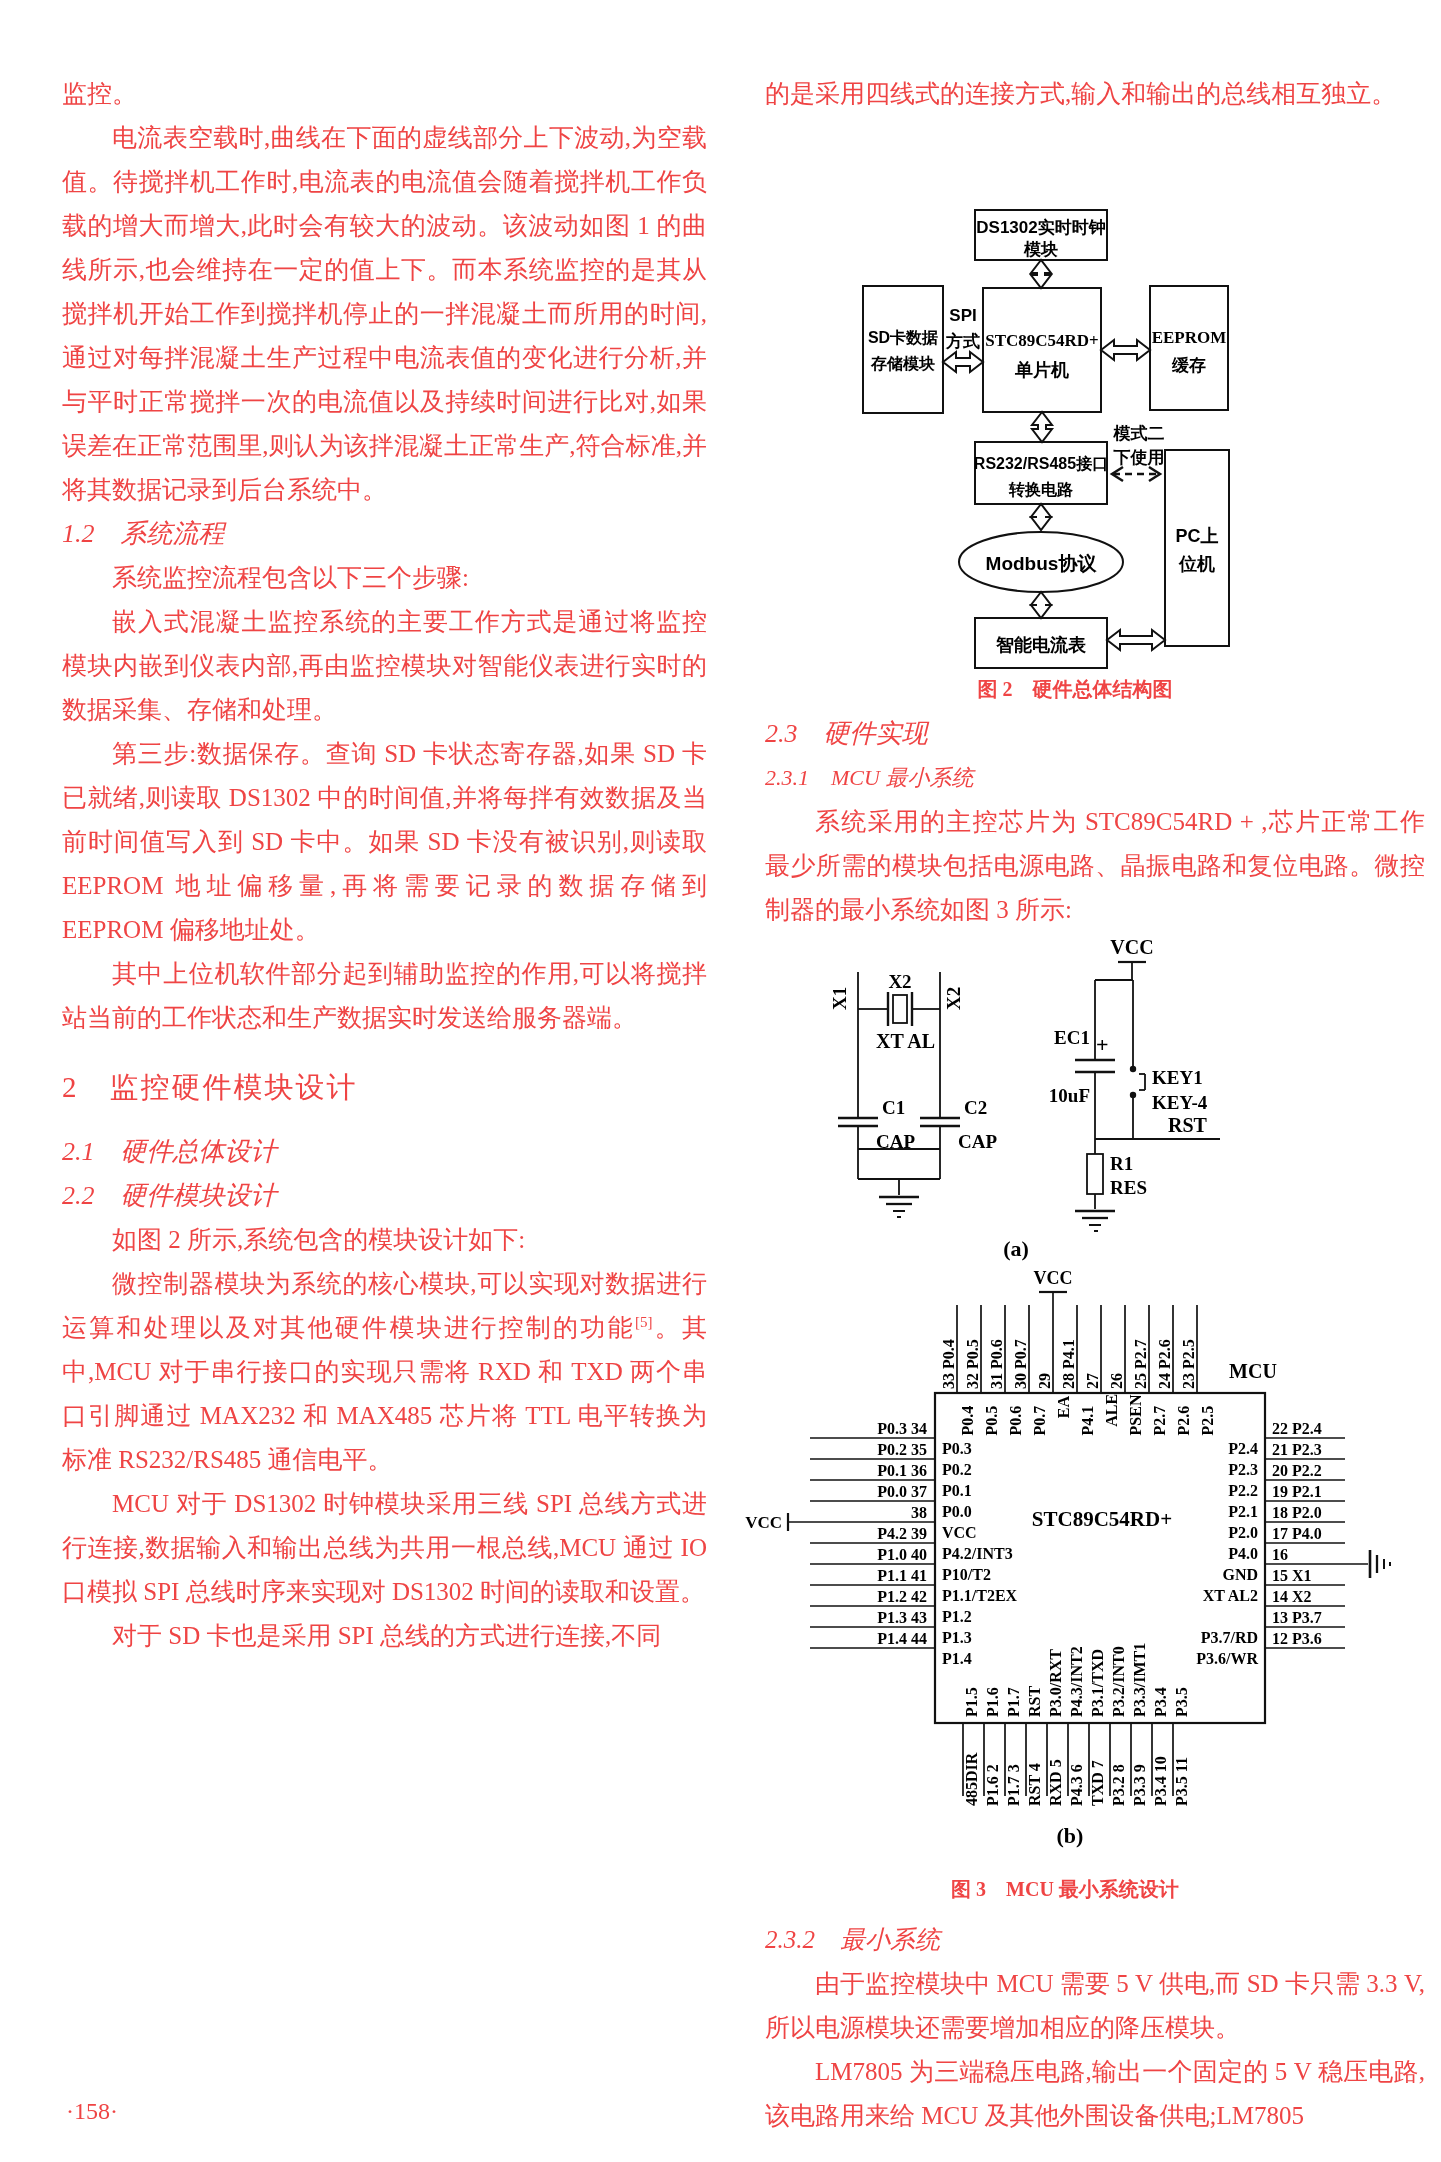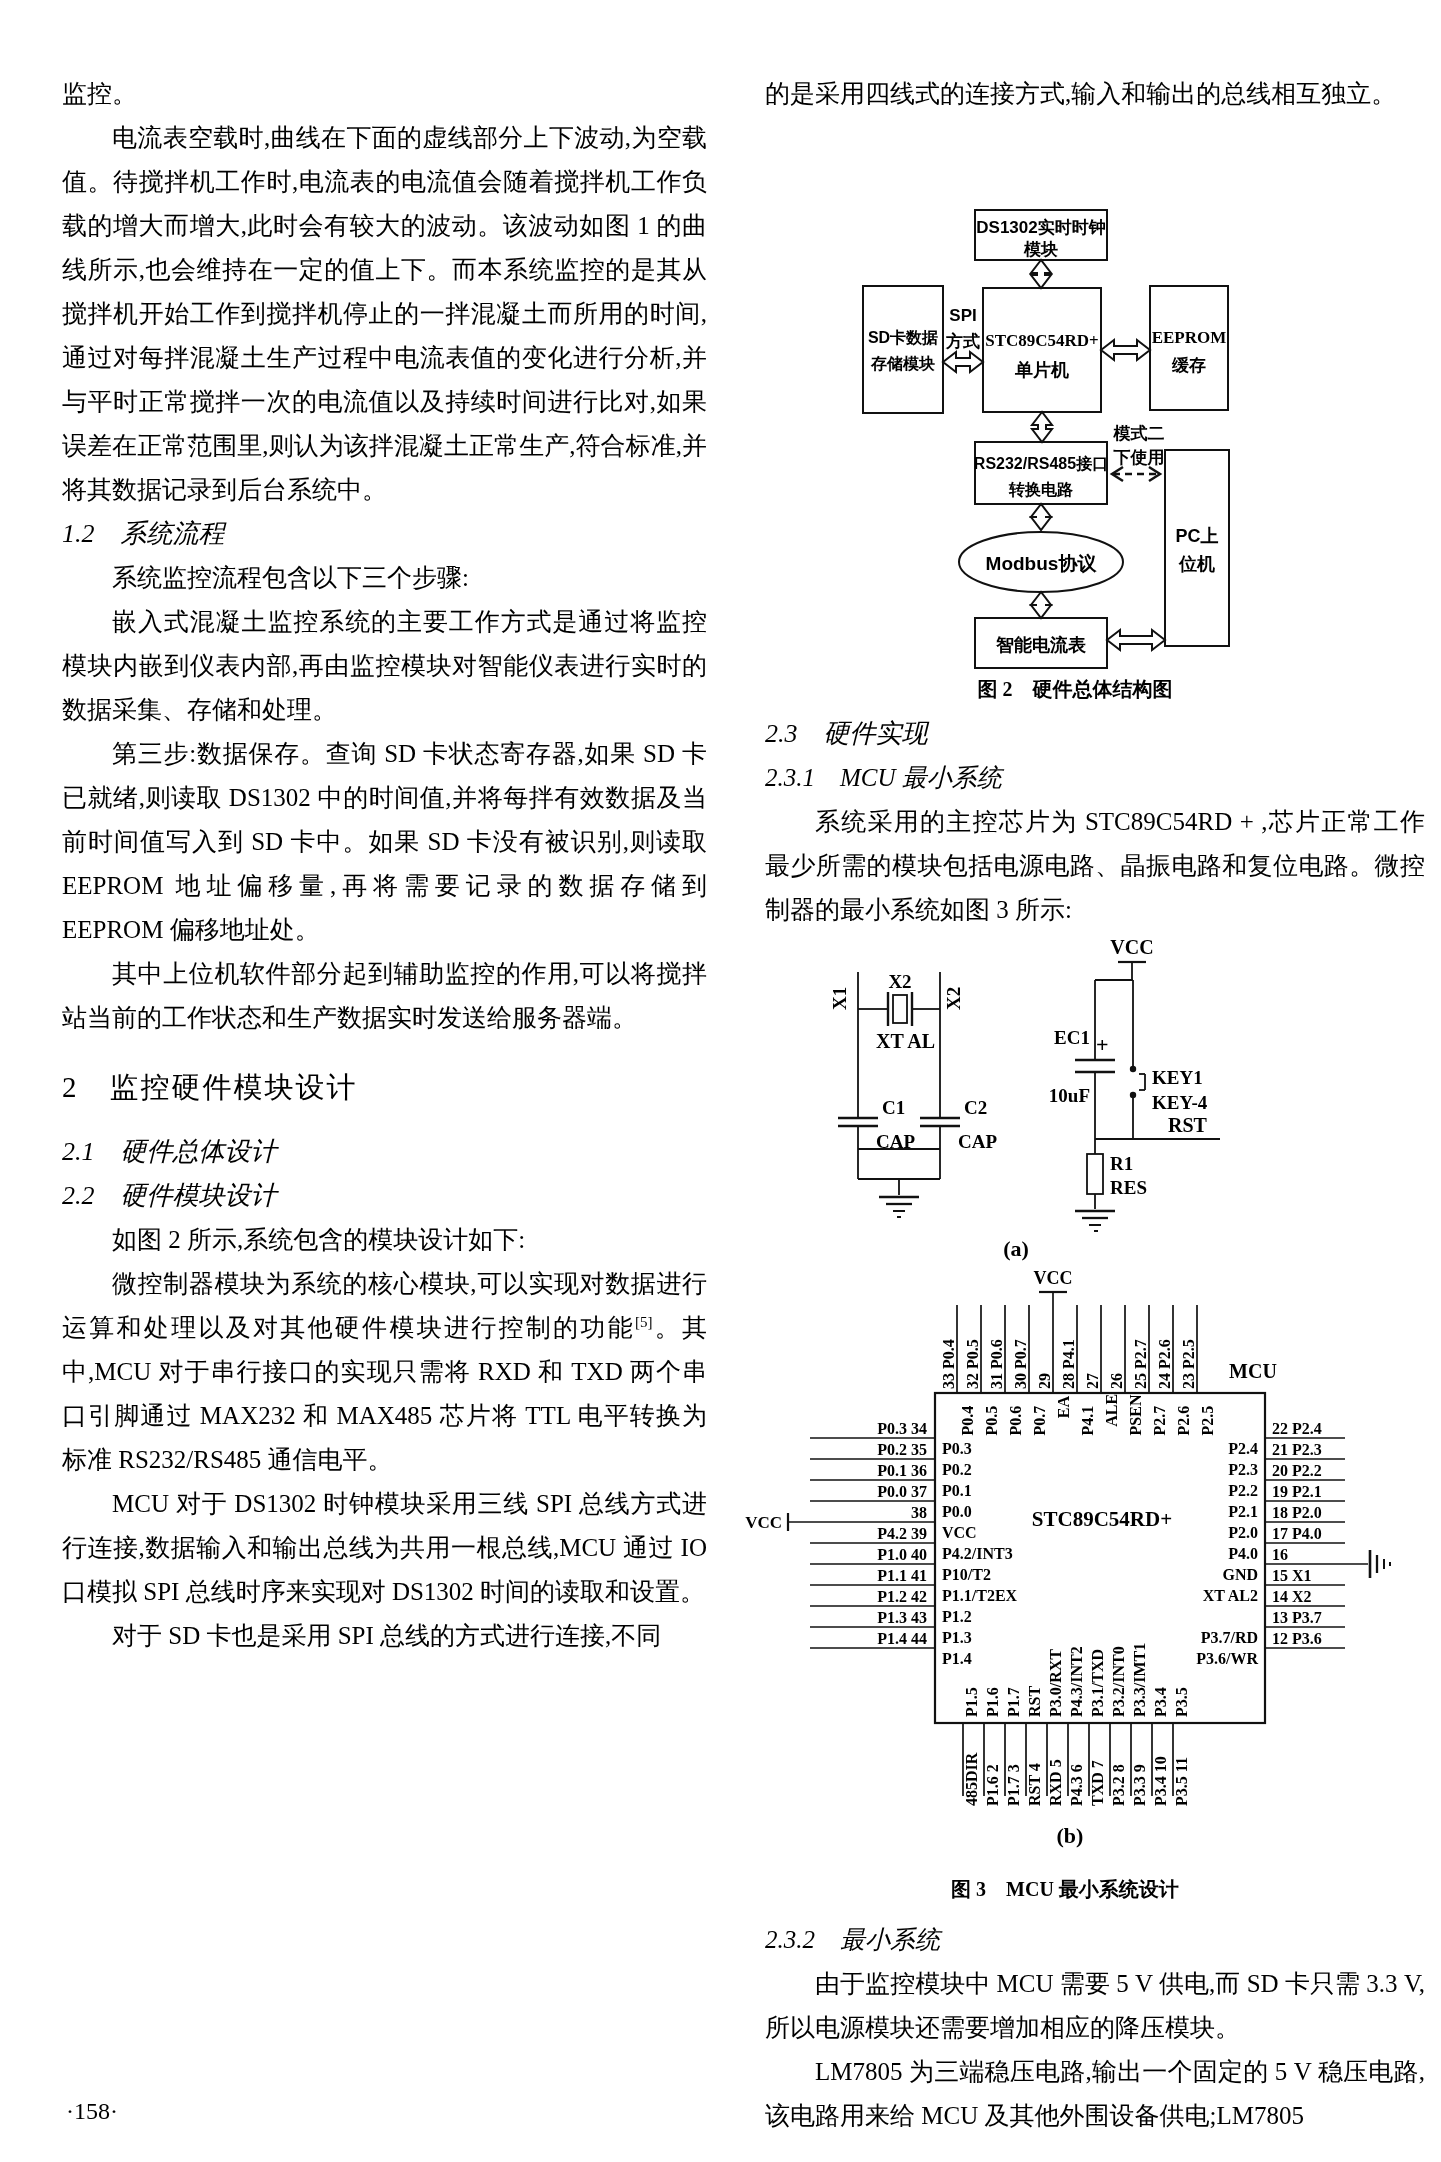--- a/index.html
+++ b/index.html
@@ -1,16 +1,16 @@
 <!DOCTYPE html>
 <html><head>
 <meta charset="utf-8">
 <style>
   html,body{margin:0;padding:0;background:#e8e8e8;}
-  .page{position:relative;width:1441px;height:2162px;background:#fff;color:#000000;
+  .page{position:relative;width:1441px;height:2162px;background:#fff;color:#ef4444;
         font-family:"Liberation Serif", serif;overflow:hidden;}
   .col{position:absolute;top:72px;}
   .col.left{left:62px;width:645px;}
   .col.right{left:765px;width:660px;}
   p{margin:0;font-size:25px;line-height:44px;text-align:justify;}
   .ind{text-indent:2em;}
   .noind{text-indent:0;}
   .h-sub{font-size:26px;line-height:44px;font-style:italic;font-weight:normal;margin:0;}
   .h-big{font-size:29px;line-height:46px;font-weight:normal;letter-spacing:2px;margin:24px 0 20px 0;}
   .abs{position:absolute;left:0;width:660px;}
@@ -93,21 +93,21 @@
           <polygon points="246,150 259,140 259,146 282,146 282,140 295,150 282,160 282,154 259,154 259,160" fill="#fff" stroke="#111" stroke-width="2"></polygon>
           <polygon points="187,212 177,225 183,225 183,229 177,229 187,242 197,229 191,229 191,225 197,225" fill="#fff" stroke="#111" stroke-width="2"></polygon>
           <polygon points="186,304 176,317 182,317 182,317 176,317 186,330 196,317 190,317 190,317 196,317" fill="#fff" stroke="#111" stroke-width="2"></polygon>
           <polygon points="186,392 176,405 182,405 182,405 176,405 186,418 196,405 190,405 190,405 196,405" fill="#fff" stroke="#111" stroke-width="2"></polygon>
           <polygon points="252,440 265,430 265,436 297,436 297,430 310,440 297,450 297,444 265,444 265,450" fill="#fff" stroke="#111" stroke-width="2"></polygon>
         </g>
     </svg>
 
     <div class="caption abs" style="top:600px;left:60px;width:500px">图 2　硬件总体结构图</div>
     <div class="h-sub abs" style="top:640px">2.3　硬件实现</div>
-    <div class="h-sub abs" style="top:684px;font-size:25px">2.3.1　MCU 最小系统</div>
+    <div class="h-sub abs" style="top:684px;font-size:22px">2.3.1　MCU 最小系统</div>
     <p class="ind abs" style="top:728px">系统采用的主控芯片为 STC89C54RD + ,芯片正常工作最少所需的模块包括电源电路、晶振电路和复位电路。微控制器的最小系统如图 3 所示:</p>
 
     <svg id="fig3a" class="abs" style="left:15px;top:860px;width:640px;height:330px" viewBox="0 0 640 330">
 
       <line x1="78" y1="40" x2="78" y2="186" stroke-width="1.8"></line>
       <line x1="78" y1="194" x2="78" y2="217" stroke-width="1.8"></line>
       <line x1="160" y1="40" x2="160" y2="186" stroke-width="1.8"></line>
       <line x1="160" y1="194" x2="160" y2="217" stroke-width="1.8"></line>
       <line x1="78" y1="77" x2="108" y2="77" stroke-width="1.8"></line>
       <line x1="132" y1="77" x2="160" y2="77" stroke-width="1.8"></line>

